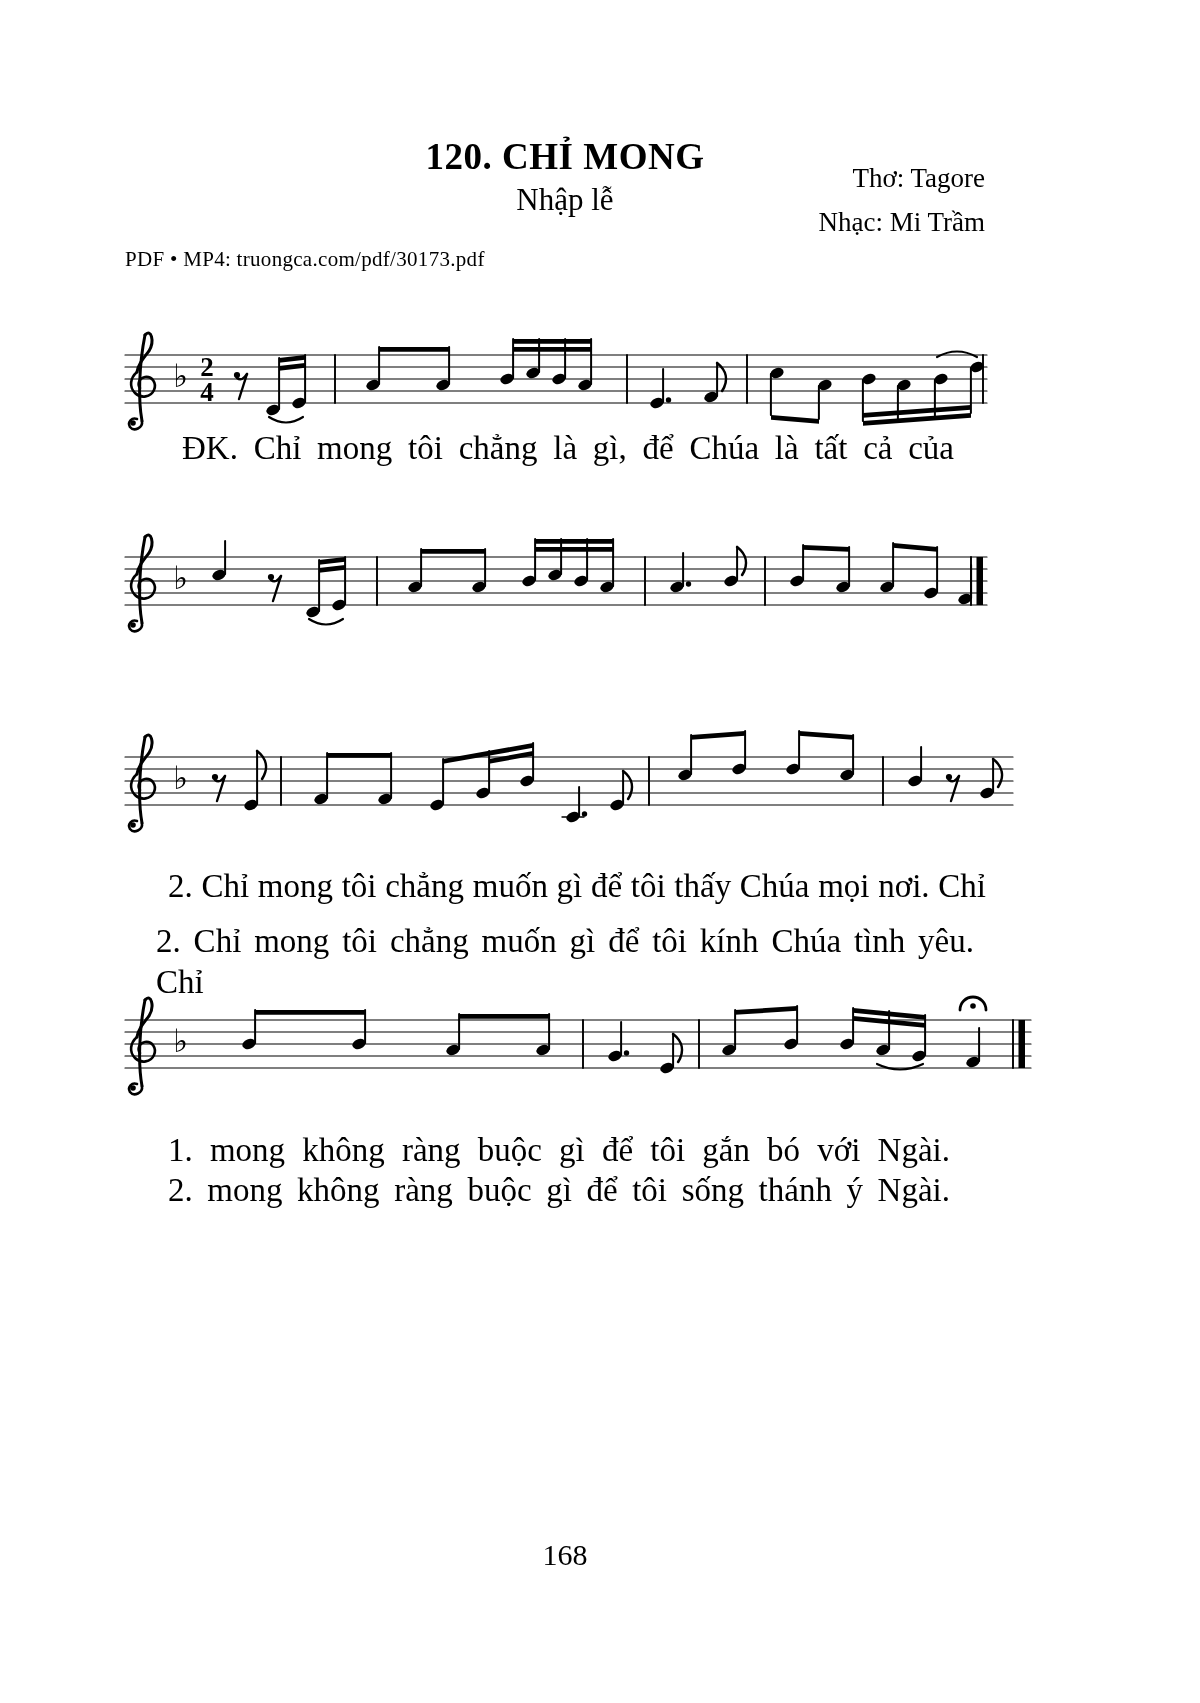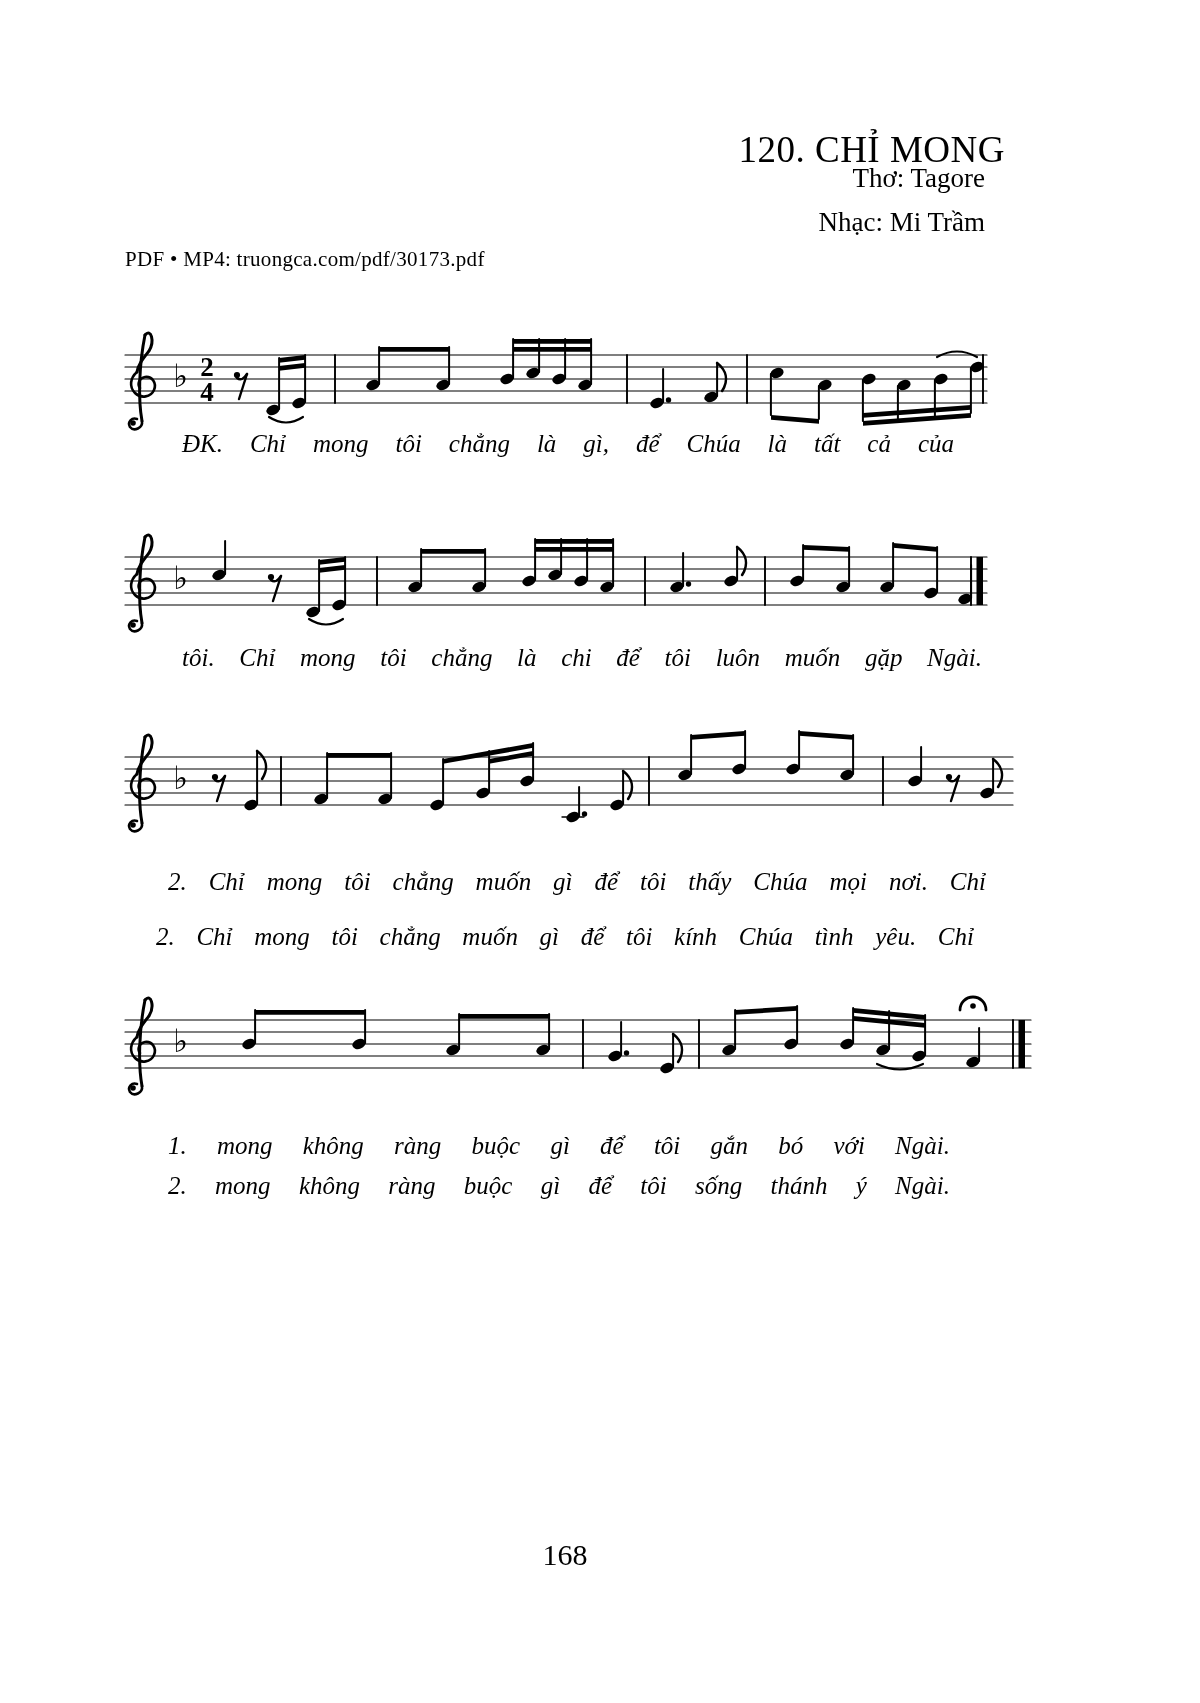--- a/index.html
+++ b/index.html
@@ -6,58 +6,58 @@
   .page{
     position:relative;
     width:1200px;height:1703px;
     background:#ffffff;
     font-family:"Liberation Serif", serif;
     color:#000;
     overflow:hidden;
     margin:0 auto;
   }
   .title{
-    position:absolute;top:128px;left:125px;width:880px;
-    text-align:right;font-size:37px;font-weight:normal;letter-spacing:.5px;
+    position:absolute;top:135px;left:125px;width:880px;
+    text-align:center;font-size:37px;font-weight:bold;letter-spacing:.5px;
   }
   .subtitle{
     position:absolute;top:182px;left:125px;width:880px;
     text-align:center;font-size:31px;
   }
   .credits{
     position:absolute;top:157px;left:125px;width:860px;
     text-align:right;font-size:27px;line-height:1.62;
   }
   .linkline{
     position:absolute;top:247px;left:125px;width:860px;
     text-align:left;font-size:21px;letter-spacing:.3px;
   }
   .lyric{
-    position:absolute;font-size:25px;line-height:1.25;
+    position:absolute;font-size:33px;line-height:1.25;
     text-align:justify;text-align-last:justify;-moz-text-align-last:justify;
     white-space:normal;
-    font-style:italic;
   }
   .ly1{top:428px;left:182px;width:772px;}
   .ly2{top:642px;left:182px;width:800px;}
   .ly3{top:866px;left:168px;width:818px;}
   .ly4{top:921px;left:156px;width:818px;}
   .ly5{top:1130px;left:168px;width:782px;}
   .ly6{top:1170px;left:168px;width:782px;}
   .pagenum{
     position:absolute;top:1538px;left:125px;width:880px;
     text-align:center;font-size:30px;font-family:Liberation Serif, serif;
   }
   .score svg{position:absolute;overflow:visible;}
 </style>
 </head>
 <body>
 
 <div class="page">
   <div class="title">120. CHỈ MONG</div>
+  <div class="subtitle">Nhập lễ</div>
   <div class="credits">
     <div>Thơ: Tagore</div>
     <div>Nhạc: Mi Trầm</div>
   </div>
   <div class="linkline">PDF • MP4: truongca.com/pdf/30173.pdf</div>
 
   <div class="score" id="score">
       <svg viewBox="0 -44 862 148" width="862" height="148" style="left: 125px; top: 311px;">
         <line stroke="#000000" fill="none" stroke-linecap="round" x1="0" y1="0" x2="862" y2="0" stroke-width="1.2"></line>
         <line stroke="#000000" fill="none" stroke-linecap="round" x1="0" y1="12" x2="862" y2="12" stroke-width="1.2"></line>
@@ -410,20 +410,19 @@
         <g>
           <ellipse cx="848" cy="42" rx="6.8" ry="4.9" fill="#000000" transform="rotate(-20 848 42)"></ellipse>
           <line stroke="#000000" fill="none" stroke-linecap="round" x1="854.1" y1="41" x2="854.1" y2="8" stroke-width="2"></line>
         </g>
         <line stroke="#000000" fill="none" stroke-linecap="round" x1="888" y1="0" x2="888" y2="48" stroke-width="1.9"></line>
         <rect x="893.5" y="0" width="6.5" height="48" fill="#000000"></rect>
       </svg>
     </div>
 
   <div class="lyric ly1">ĐK. Chỉ mong tôi chẳng là gì, để Chúa là tất cả của</div>
-  <div class="lyric ly2">tôi. Chỉ mong tôi chẳng là chi để tôi luôn muốn gặp Ngài.</div>
   <div class="lyric ly3">2. Chỉ mong tôi chẳng muốn gì để tôi thấy Chúa mọi nơi. Chỉ</div>
   <div class="lyric ly4">2. Chỉ mong tôi chẳng muốn gì để tôi kính Chúa tình yêu. Chỉ</div>
   <div class="lyric ly5">1. mong không ràng buộc gì để tôi gắn bó với Ngài.</div>
   <div class="lyric ly6">2. mong không ràng buộc gì để tôi sống thánh ý Ngài.</div>
 
   <div class="pagenum">168</div>
 </div>
 
 </body></html>

